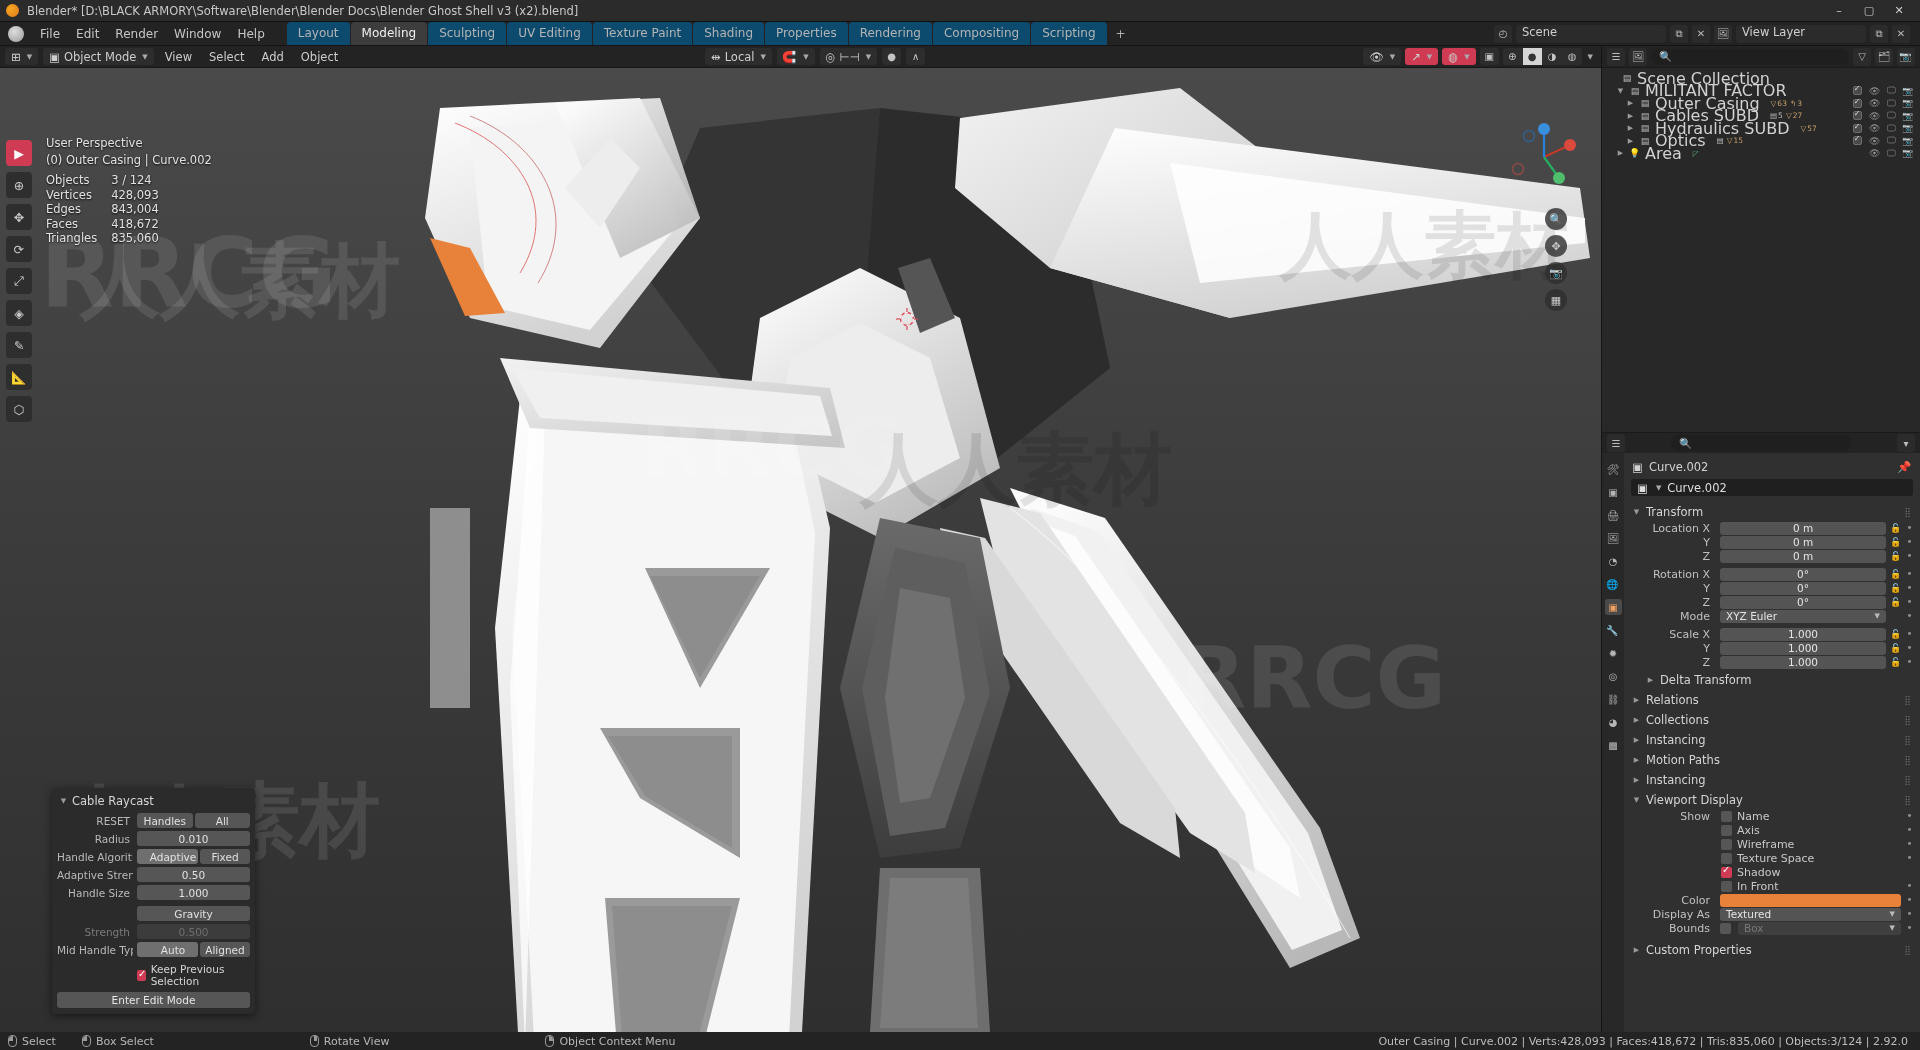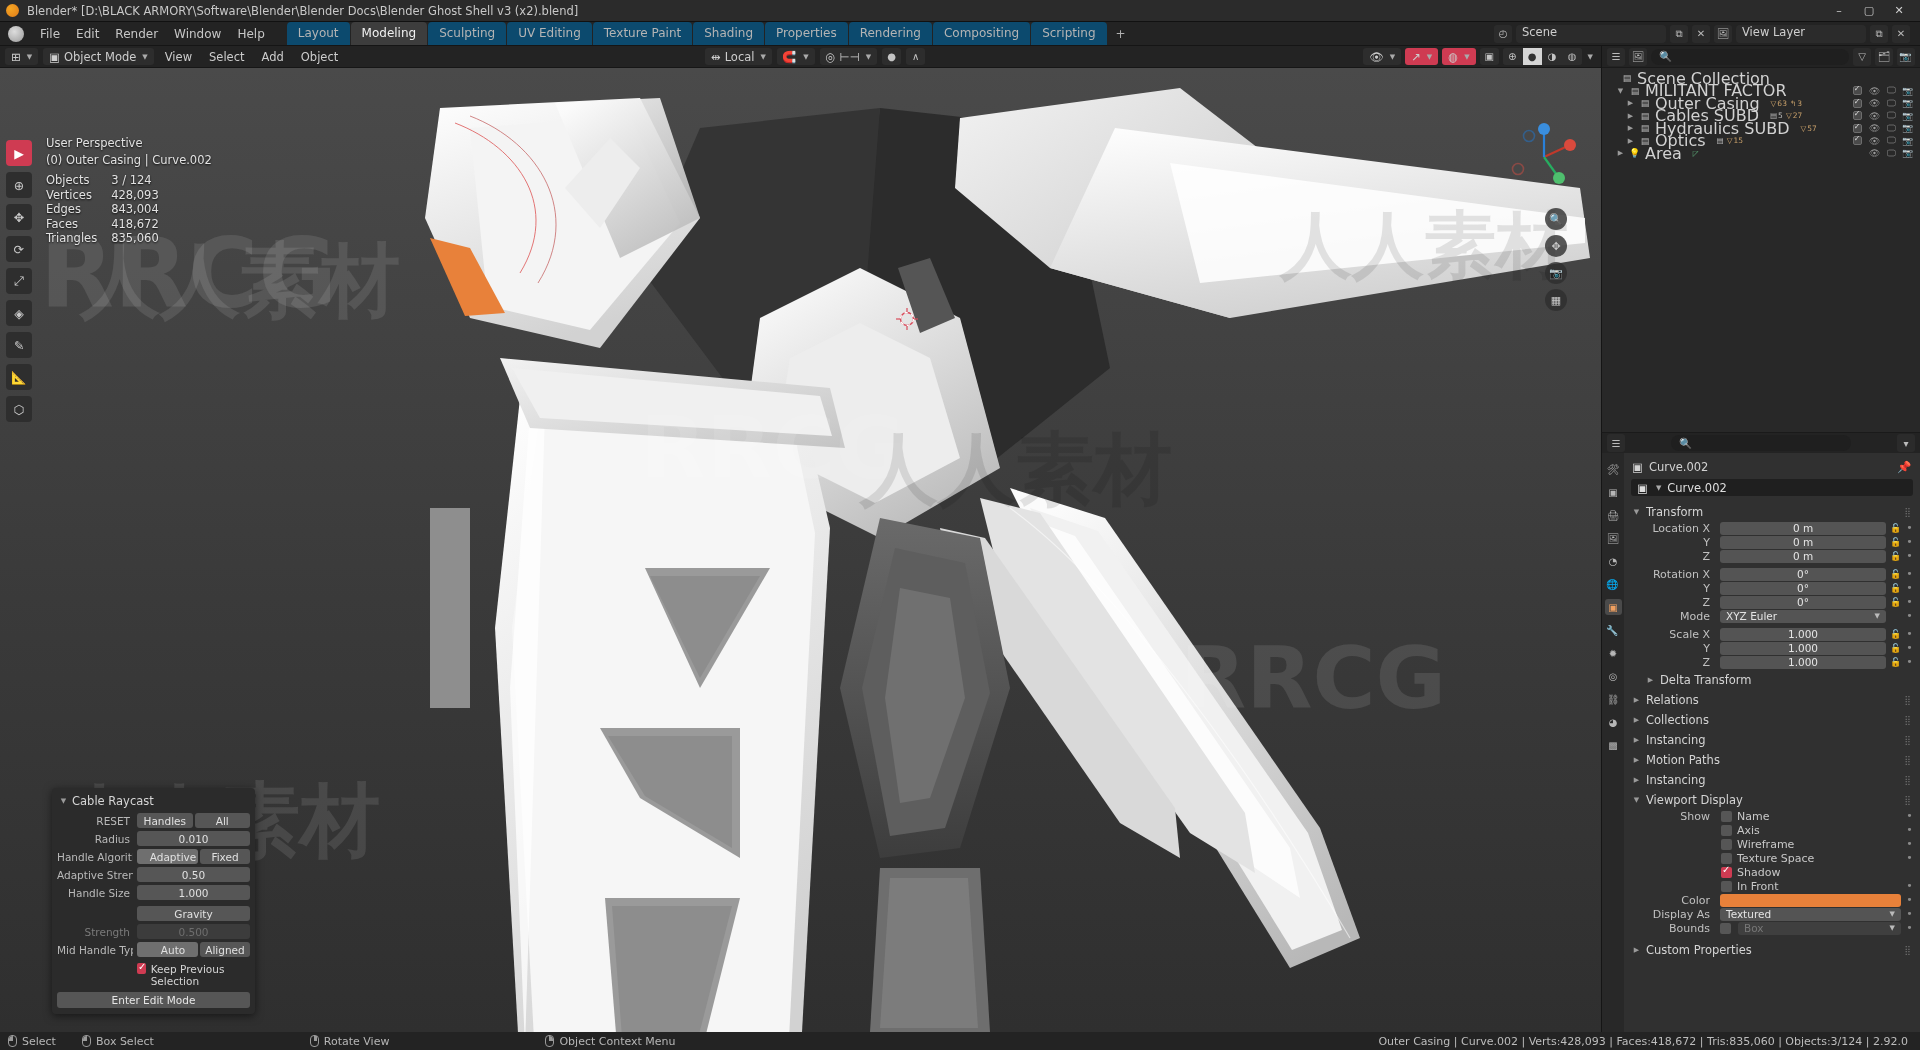--- a/index.html
+++ b/index.html
@@ -86,21 +86,21 @@
   .oprow{ display:flex; align-items:center; margin-bottom:3px; gap:4px;}
   .oplbl{ width:76px; text-align:right; color:#b9b9b9; font-size:10.5px; padding-right:3px;
      white-space:nowrap; overflow:hidden;}
   .oplbl.dim{ color:#7a7a7a;}
   .opctl{ flex:1; display:flex; gap:2px;}
   .opb{ flex:1; height:15px; background:#565656; border-radius:3px; display:flex;
      align-items:center; justify-content:center; font-size:10.5px; color:#e0e0e0;}
   .opb.sel{ background:#6f6f6f;padding-left:11px;}
   .opb.dimb{ background:#3c3c3c; color:#6e6e6e;}
   .opb.wide{ flex:1;}
-  .opcheck{ display:flex; gap:5px; padding:3px 0 2px 80px; font-size:10.5px;}
+  .opcheck{ display:flex; align-items:center; gap:5px; padding:3px 0 2px 80px; font-size:10.5px;}
   .cbx{ width:11px;height:11px;border-radius:2px;background:#5a5a5a;}
   .cbx.on{ background:#cf3b52; position:relative;}
   .cbx.on:after{ content:"✓"; position:absolute; left:1px; top:-2px; font-size:10px; color:#fff;}
   .opfull{ height:16px; background:#565656; border-radius:3px; display:flex; align-items:center;
      justify-content:center; font-size:10.5px; color:#e6e6e6; margin-top:3px;}
 
   
   .outliner{ position:absolute; left:1601px; top:46px; width:319px; height:386px;
      background:#282828; border-left:1px solid #151515;}
   .olhdr{ height:22px; background:#232323; display:flex; align-items:center; gap:4px;

